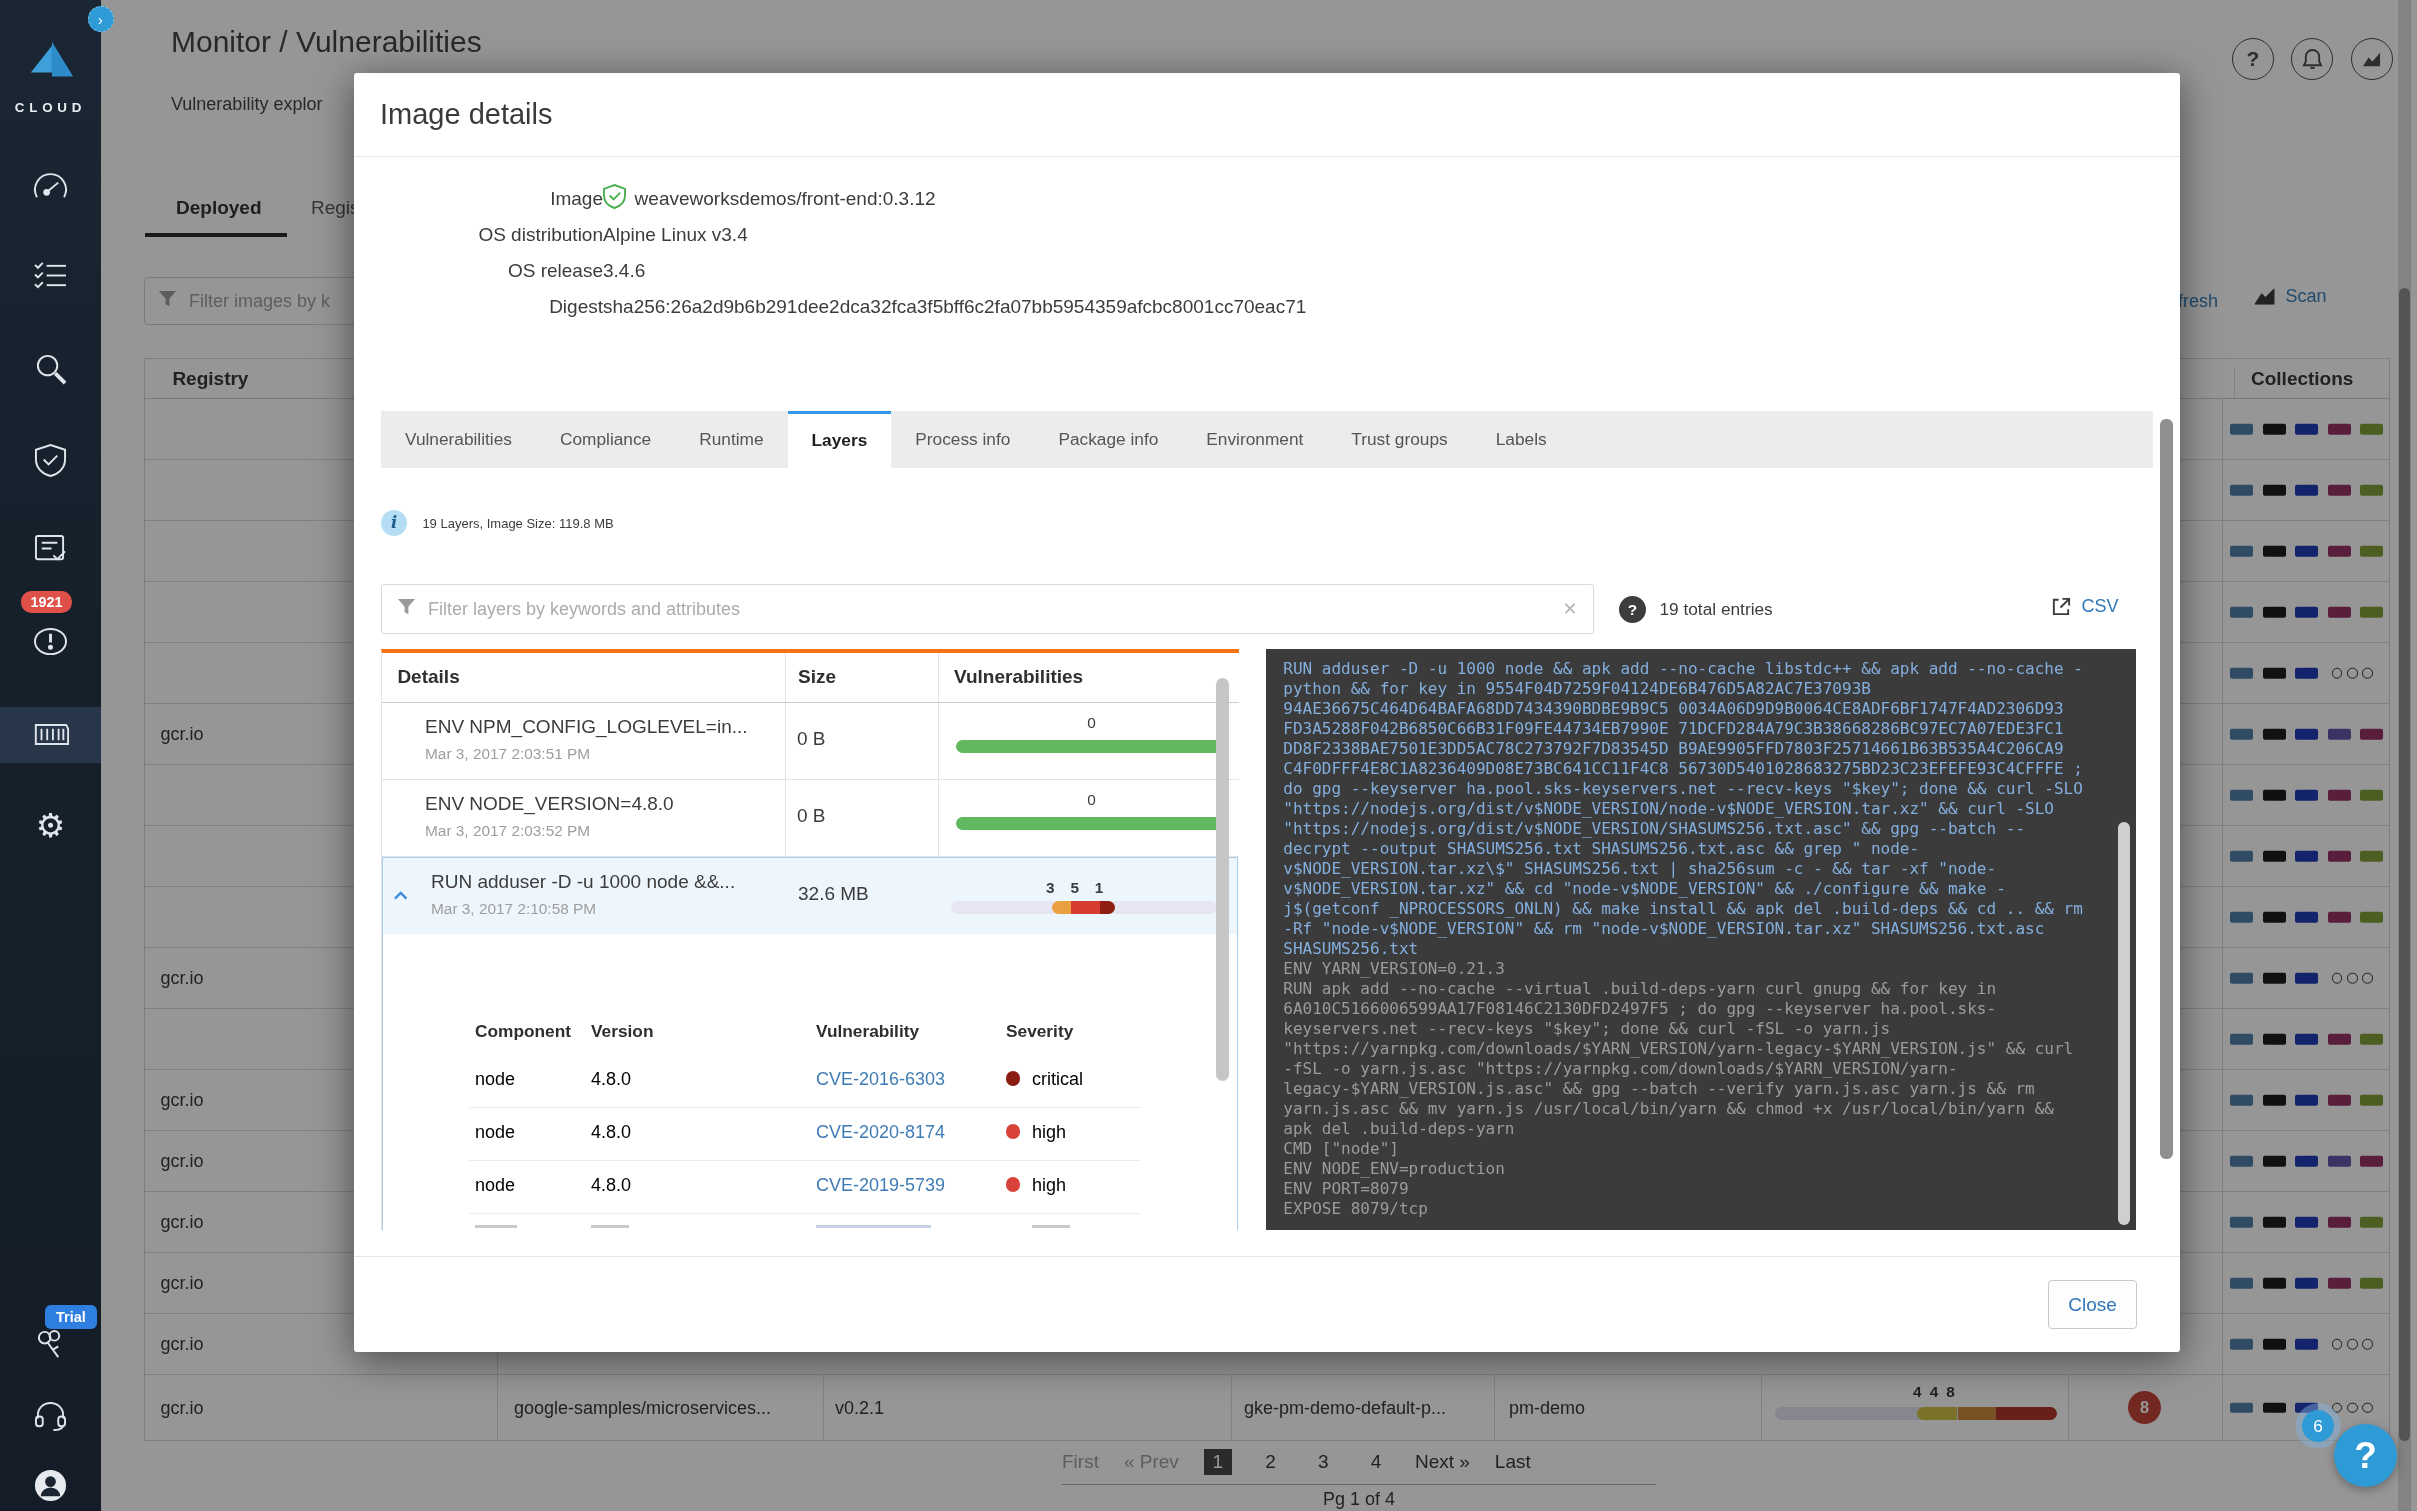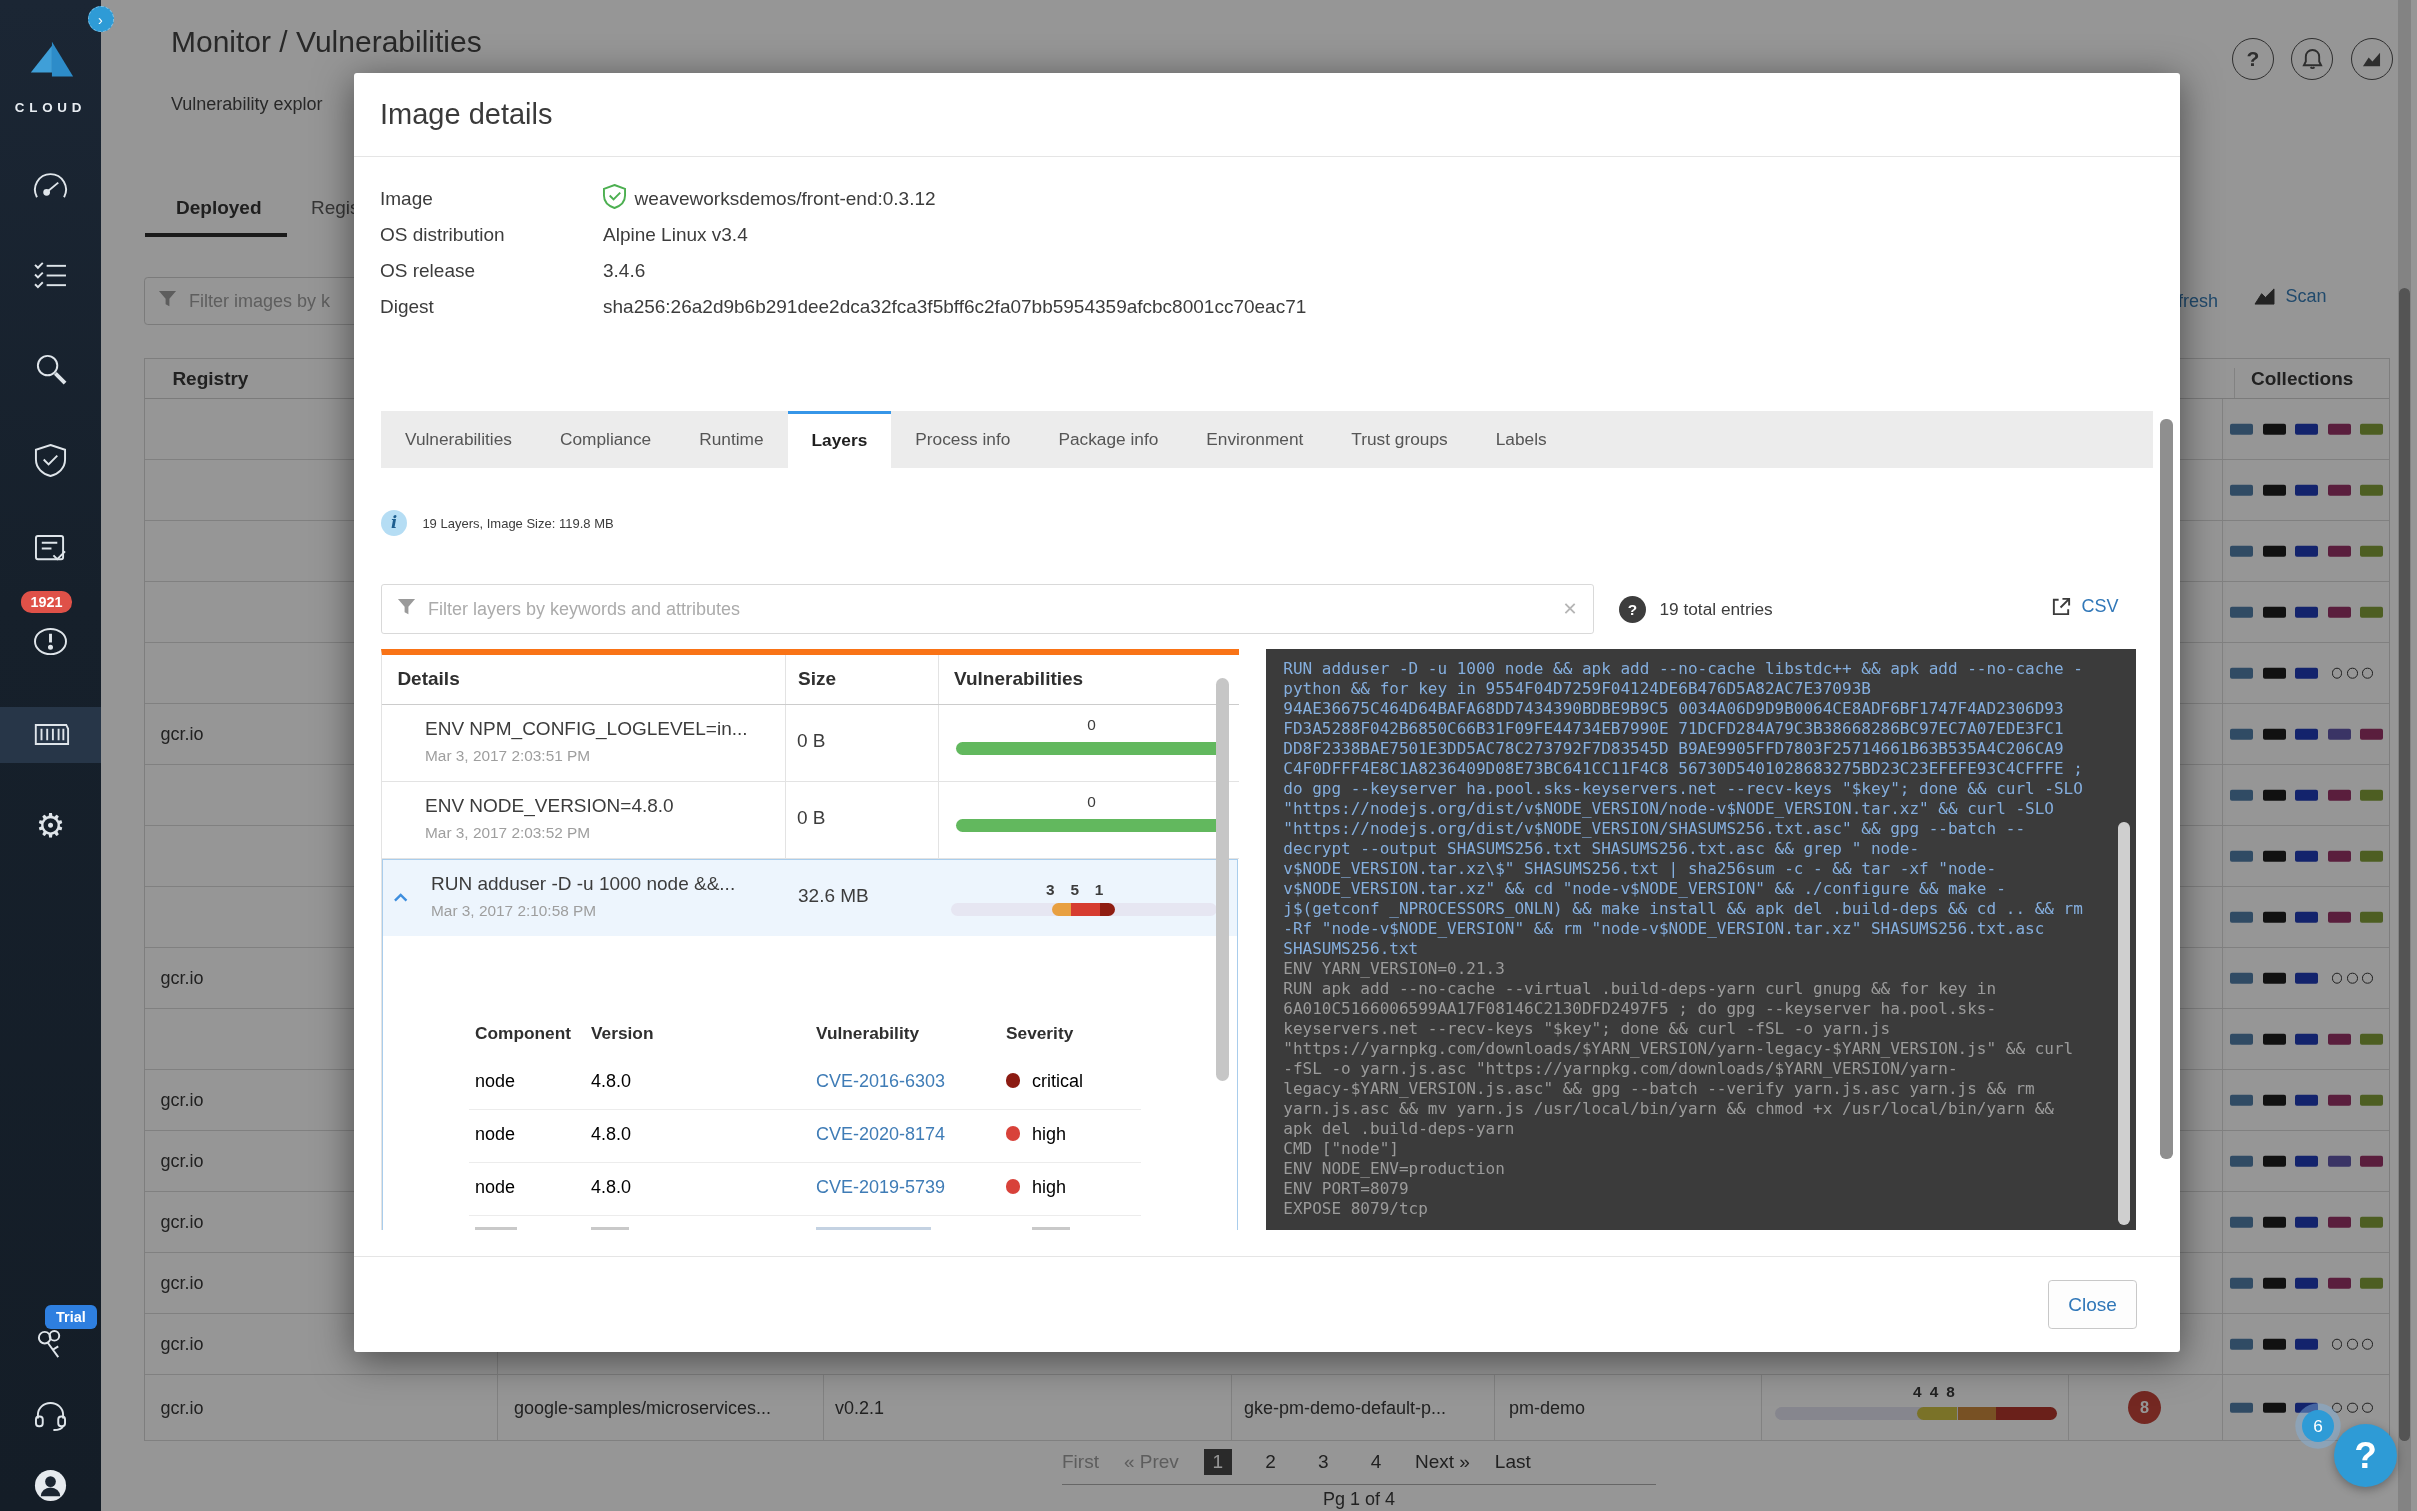--- a/index.html
+++ b/index.html
@@ -76,21 +76,21 @@
 
   
   .overlay { position:absolute; left:101px; top:0; right:0; bottom:0; background:rgba(15,15,15,0.44); z-index:60; }
 
   
   .modal { position:absolute; left:354px; top:73px; width:1826px; height:1279px; background:#fff; z-index:70;
     border-radius:2.9px; box-shadow:0 7.7px 38px rgba(0,0,0,.5); }
   .m-head { height:84px; border-bottom:1px solid #e5e5e5; display:flex; align-items:center; padding:0 26px; }
   .m-title { font-size:29px; color:#3a3a3a; }
   .m-fields { position:absolute; left:26px; top:108px; }
-  .m-frow { display:flex; height:36px; align-items:center; font-size:19px; color:#3c3c3c; }
+  .m-frow { display:flex; height:36px; align-items:center; font-size:19px; color:#3c3c3c;text-align:right; }
   .m-flabel { width:223px; }
   .m-fval { display:flex; align-items:center; gap:8.6px; }
   .shield-ok svg { stroke:#4caf50; fill:none; stroke-width:2; }
 
   .m-tabs { position:absolute; left:27px; top:338px; right:27px; height:57px; background:#ececec; display:flex; }
   .m-tab { padding:0 24px; line-height:57px; font-size:17.3px; color:#555; cursor:pointer; white-space:nowrap; }
   .m-tab-active { background:#fff; border-top:3.8px solid #3696e8; line-height:53px; color:#1f1f1f; font-weight:bold; }
 
   .m-info { position:absolute; left:27px; top:437px; display:flex; align-items:center; gap:15.4px; }
   .info-i { width:26px; height:26px; border-radius:50%; background:#b5ddf4; color:#1d5e8f; text-align:center;
@@ -104,21 +104,21 @@
   .m-clear { color:#b5b5b5; font-size:18px; cursor:pointer; }
   .m-entries { position:absolute; left:1265px; top:523px; display:flex; align-items:center; gap:13.4px; }
   .qmark { width:27px; height:27px; border-radius:50%; background:#3d3d3d; color:#fff; text-align:center;
     line-height:27px; font-size:15.4px; font-weight:bold; }
   .m-entries-text { font-size:17.3px; color:#3c3c3c; }
   .m-csv { position:absolute; left:1697px; top:523px; display:flex; align-items:center; gap:9.6px; cursor:pointer; }
   .m-csv svg { stroke:#3c3c3c; fill:none; stroke-width:2; }
   .m-csv span { color:#3077b8; font-size:18px; }
 
   
-  .lpane { position:absolute; left:27px; top:576px; width:858px; height:581px; border-top:6px solid #f97316;
+  .lpane { position:absolute; left:27px; top:576px; width:858px; height:581px; border-top:4px solid #f97316;
     border-left:1px solid #e3e3e3; overflow:hidden; }
   .colb { position:absolute; top:0; bottom:0; width:0; border-left:1px solid #e3e3e3; }
   .lp-head { position:absolute; top:0; left:0; right:0; height:50px; border-bottom:1px solid #ccc; }
   .lp-head span { position:absolute; top:12.5px; font-size:19px; font-weight:bold; color:#2f2f2f; }
   .lrow { position:absolute; left:0; right:0; height:77px; border-bottom:1px solid #e3e3e3; cursor:pointer; }
   .lrow-title { position:absolute; left:43px; top:12.5px; font-size:19px; color:#3c3c3c; white-space:nowrap; }
   .lrow-date { position:absolute; left:43px; top:42px; font-size:15.4px; color:#9e9e9e; }
   .lrow-size { position:absolute; left:415px; top:25px; font-size:19px; color:#3c3c3c; }
   .gbar { position:absolute; left:574px; width:271px; top:37px; height:13.4px; border-radius:6.7px; background:#62b85e; }
   .gbar-label { position:absolute; left:574px; width:271px; top:10.6px; text-align:center; font-size:15.4px; color:#3c3c3c; }

